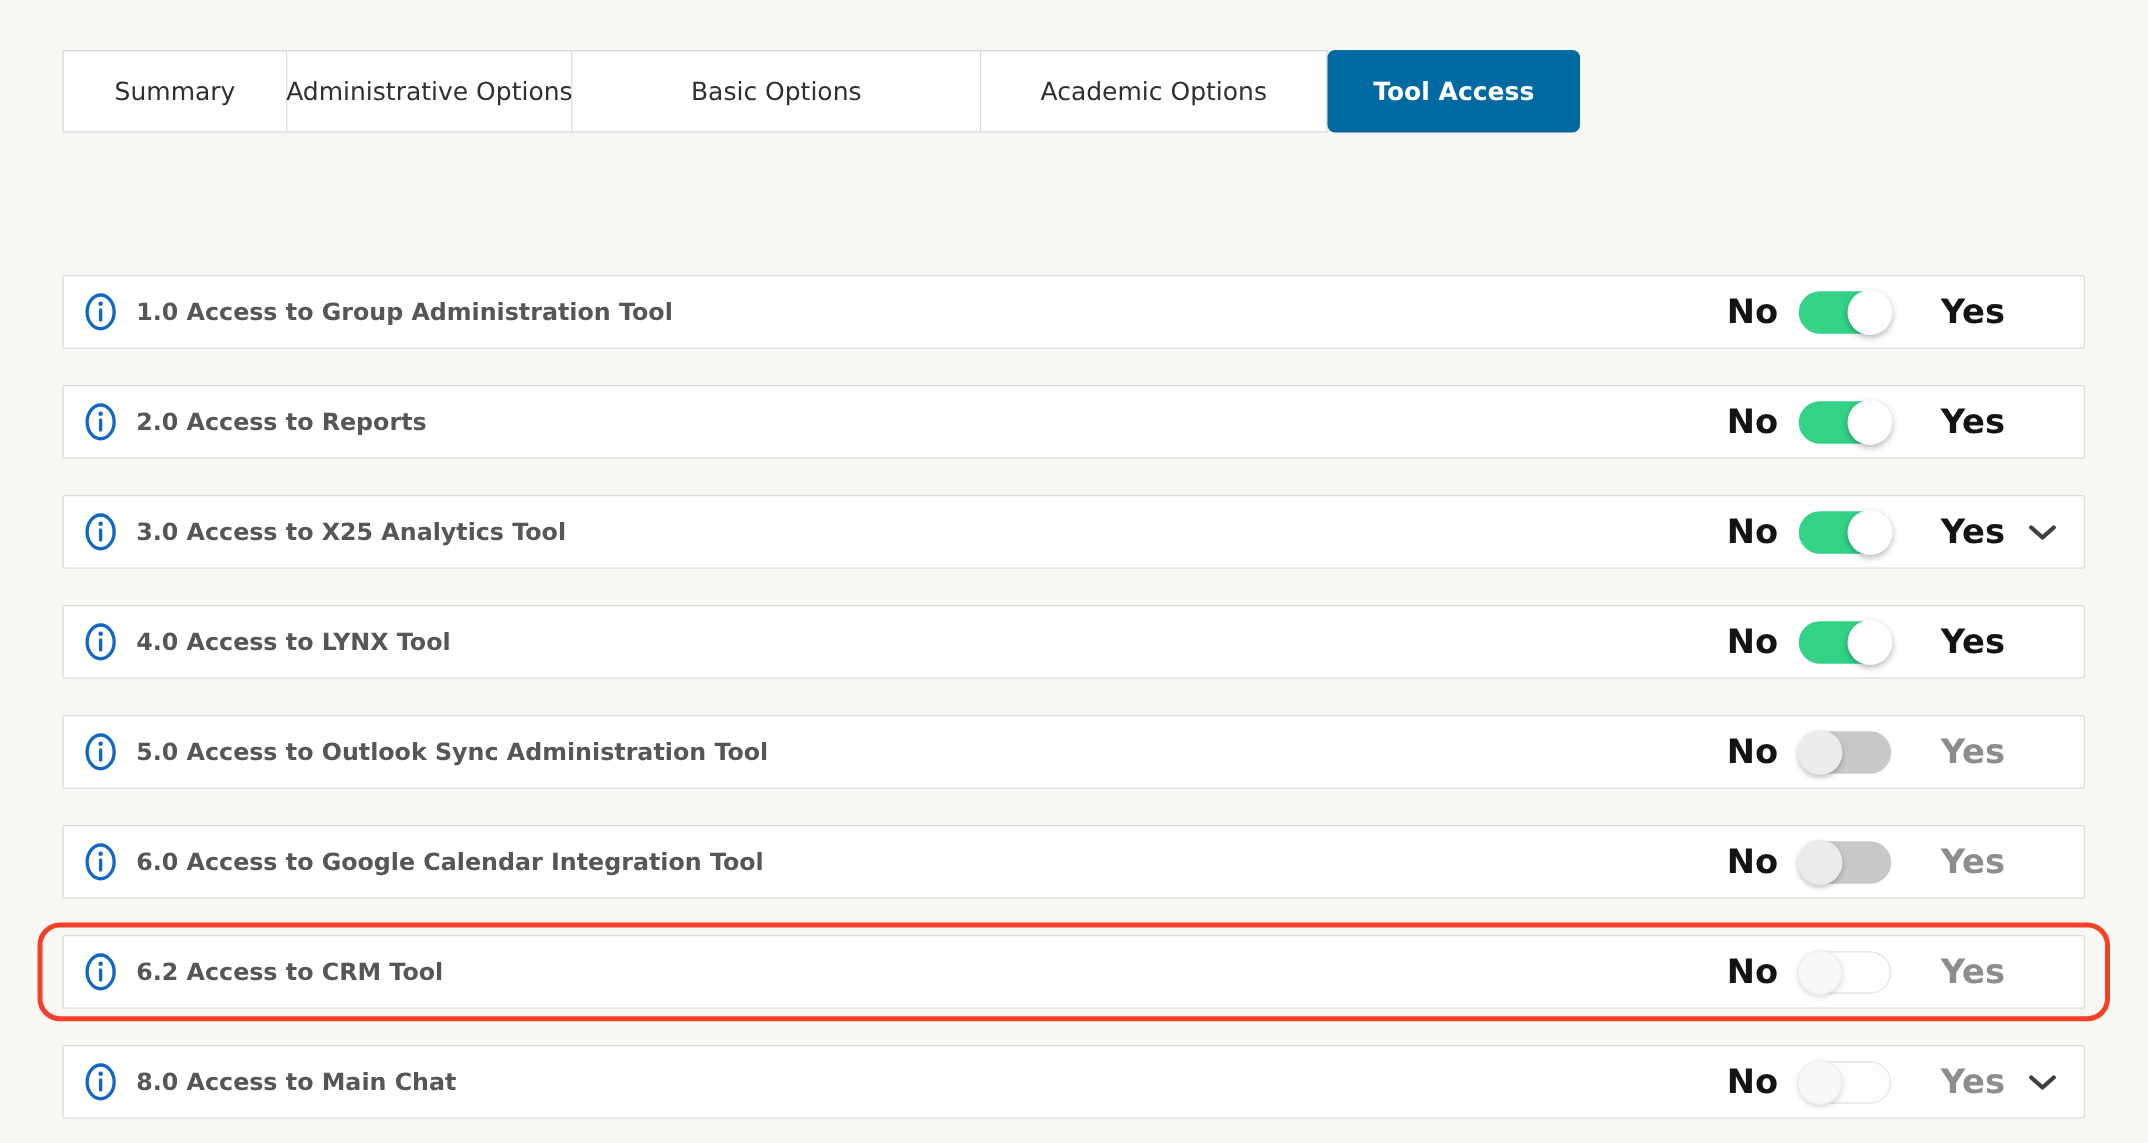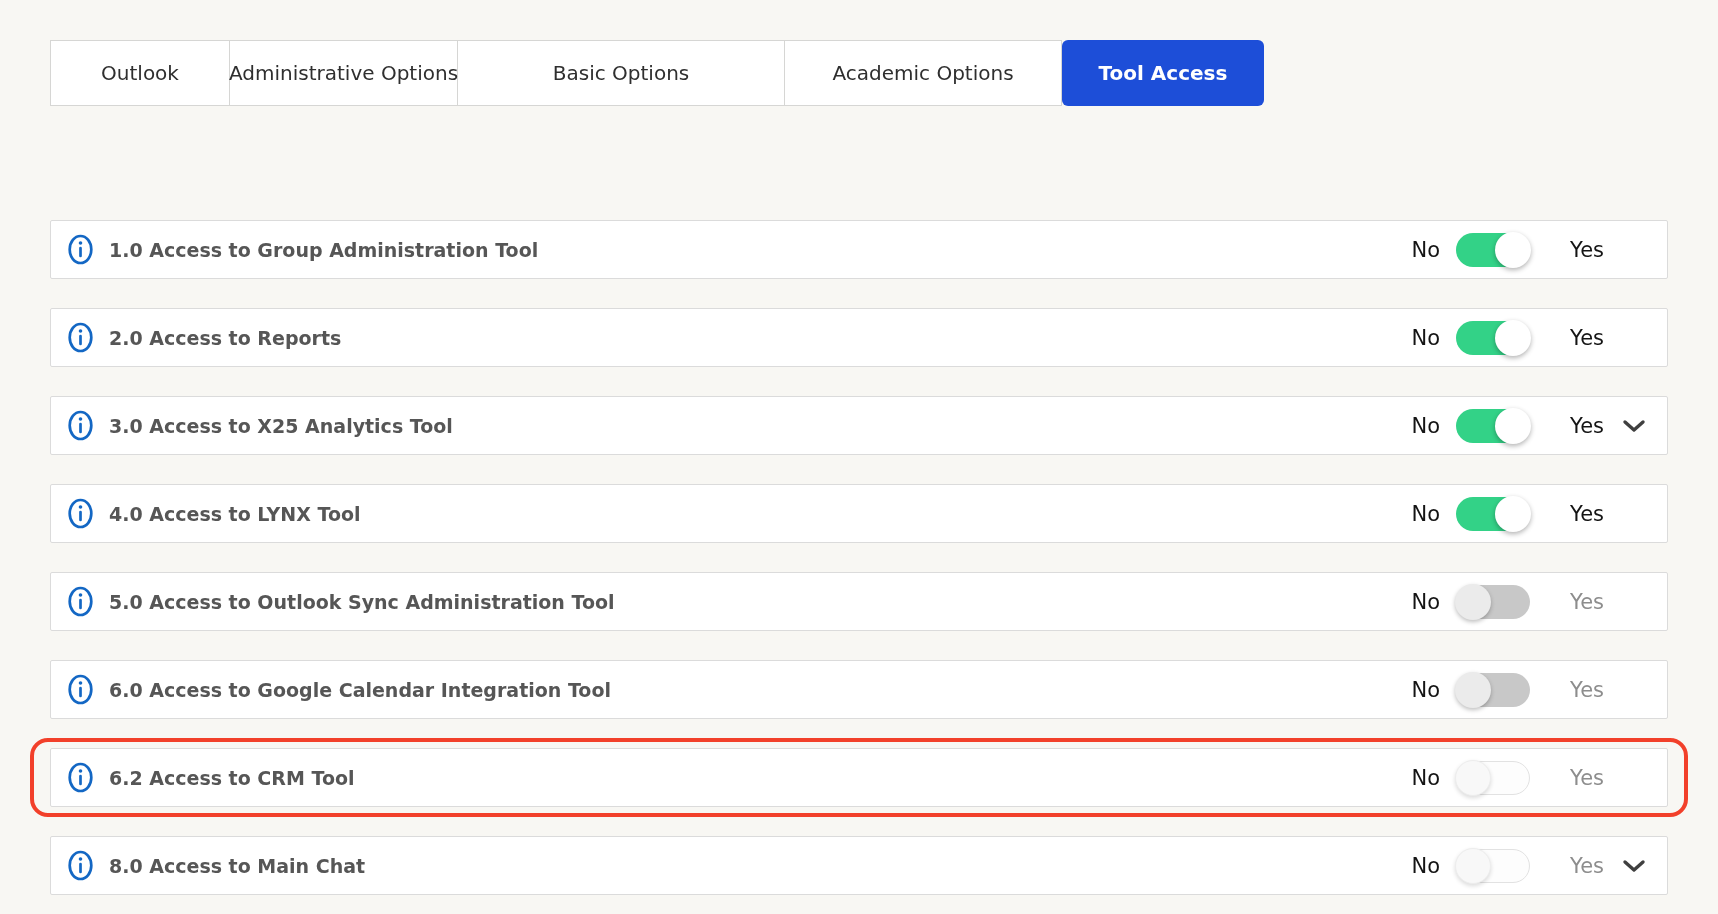--- a/index.html
+++ b/index.html
@@ -23,21 +23,21 @@
     cursor:pointer;
     white-space:nowrap;
   }
   .tab:first-child { border-left:1px solid #d6d6d4; }
   .tab:nth-child(1){ width:180px; }
   .tab:nth-child(2){ width:228px; }
   .tab:nth-child(3){ width:327px; }
   .tab:nth-child(4){ width:277px; }
   .tab:nth-child(5){ width:202px; }
   .tab.active {
-    background:#1d4ed8;
+    background:#0369a1;
     border:none;
     border-radius:6px;
     color:#ffffff;
     font-weight:bold;
     text-align:center;
   }
 
   
   .controls {
     margin:41px 50px 0 50px;
@@ -97,21 +97,21 @@
   }
   .info { width:26px; height:32px; display:flex; align-items:center; justify-content:center; cursor:pointer; flex:none; }
   .row-label {
     margin-left:16px;
     font-size:19px;
     font-weight:bold;
     color:#565656;
     white-space:nowrap;
   }
   .spacer { flex:1; }
-  .no-label, .yes-label { font-size:21px; font-weight:normal; color:#141414; }
+  .no-label, .yes-label { font-size:27px; font-weight:bold; color:#141414; }
   .no-label { margin-right:16px; }
   .yes-label { margin-left:40px; }
   .yes-label.dim { color:#8d8d8d; }
 
   .toggle {
     position:relative;
     width:74px; height:34px;
     border-radius:17px;
     cursor:pointer;
     flex:none;
@@ -129,21 +129,21 @@
   .toggle.t-off_light { background:#fdfdfd; border:1px solid #e2e2e2; }
   .toggle.t-off_light .knob { left:-2px; top:-2px; background:#f8f8f8; border:1px solid #ededed; box-shadow:0 2px 4px rgba(0,0,0,.14); }
 
   .chevron { width:26px; height:16px; margin-left:17px; display:flex; align-items:center; justify-content:center; cursor:pointer; flex:none; }
   .chevron.hidden-chevron { visibility:hidden; }
 </style>
 </head>
 <body>
 
 <div class="tabs">
-  <div class="tab">Outlook</div>
+  <div class="tab">Summary</div>
   <div class="tab">Administrative Options</div>
   <div class="tab">Basic Options</div>
   <div class="tab">Academic Options</div>
   <div class="tab active">Tool Access</div>
 </div>
 
 <div class="controls">
 </div>
 
 <div class="rows" id="rows">

